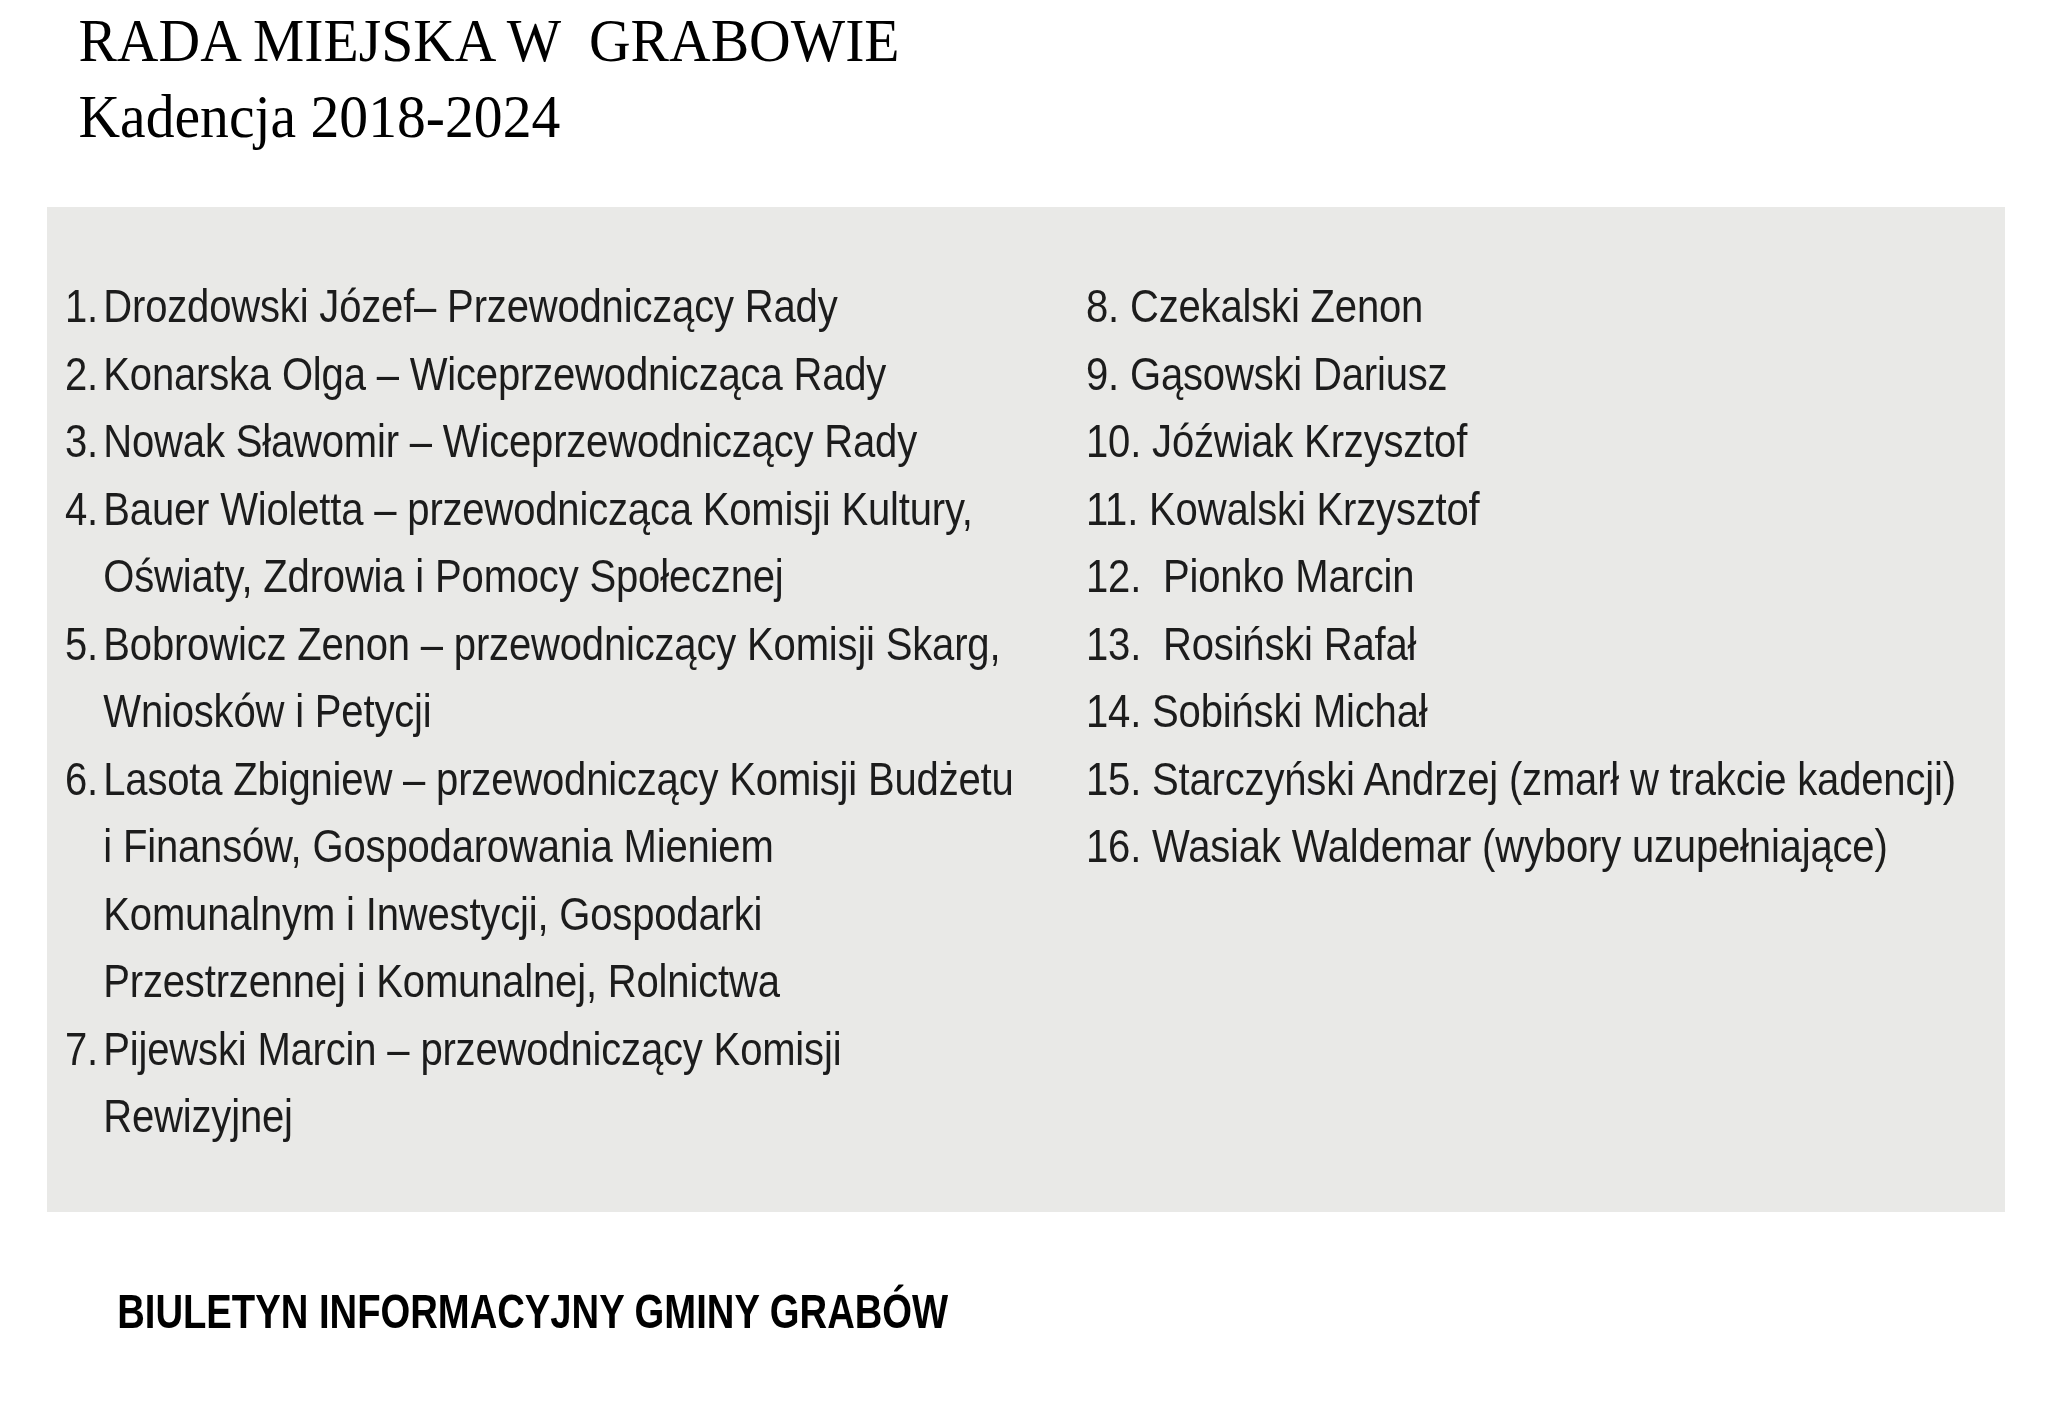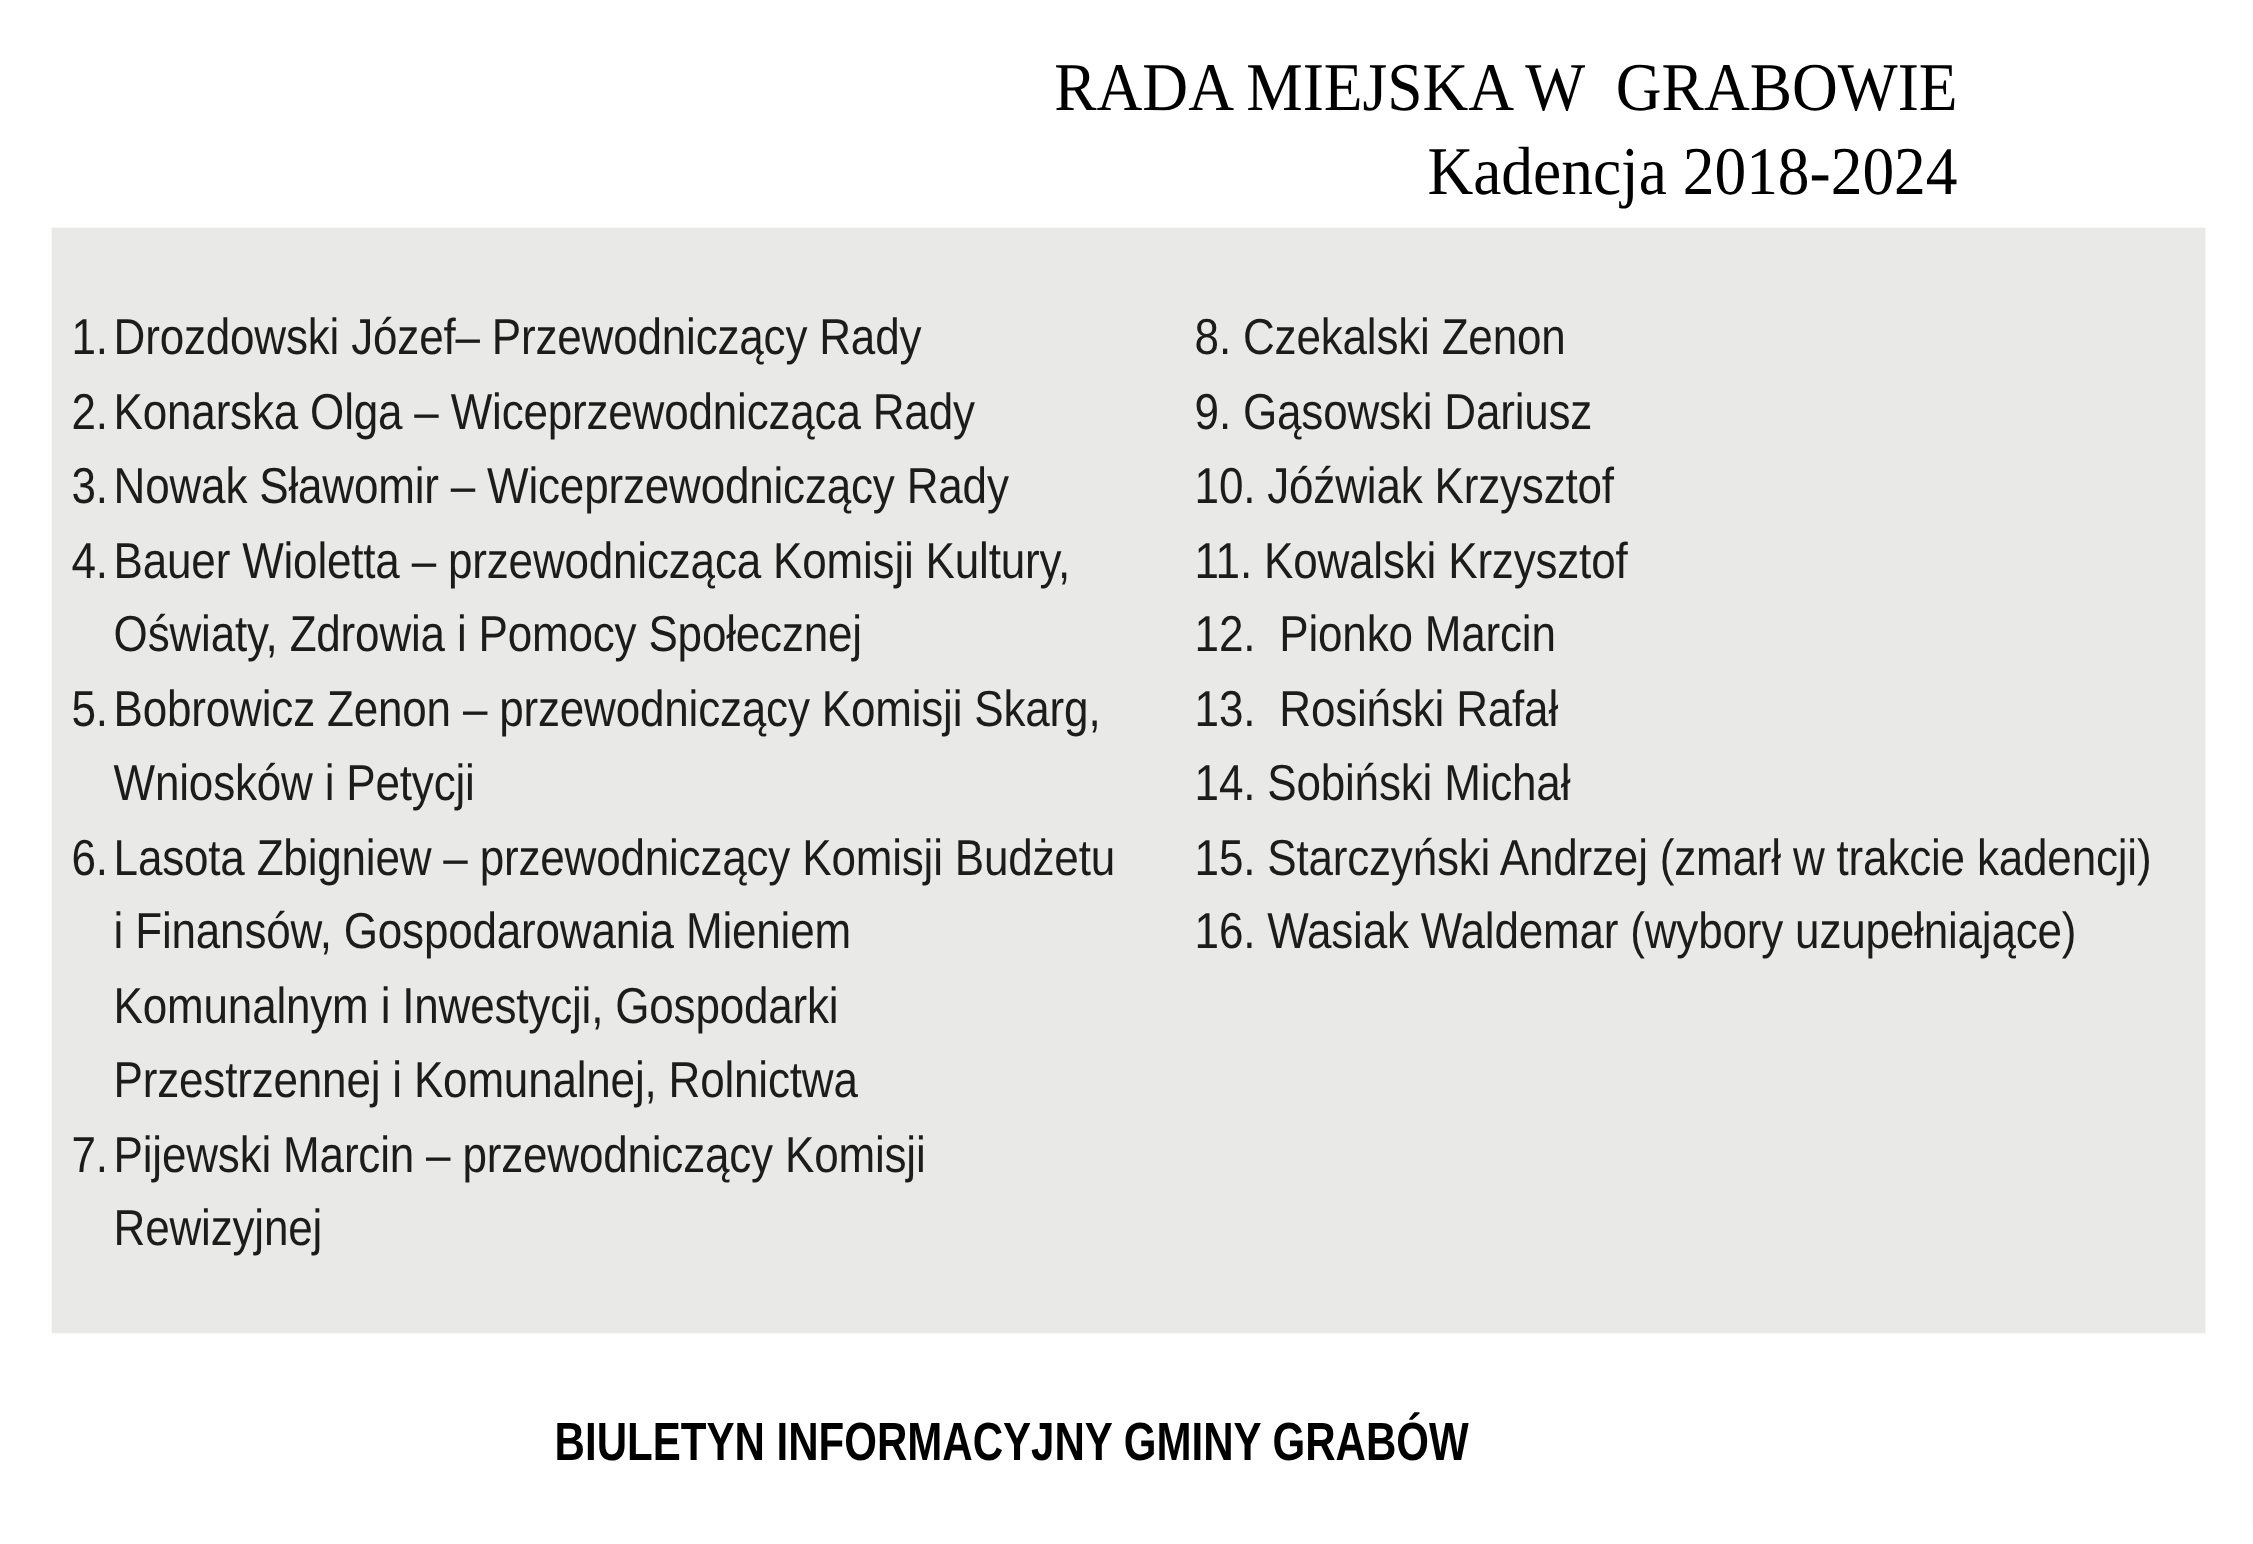--- a/index.html
+++ b/index.html
@@ -6,25 +6,24 @@
   body{
     width:2048px;height:1404px;
     background:#ffffff;
     position:relative;
     overflow:hidden;
     font-family:"Liberation Sans", sans-serif;
     color:#1c1c1c;
   }
   
   .header{
-    position:absolute;left:4px;top:2px;width:1840px;
-    text-align:right;
+    position:absolute;left:14px;top:2px;width:1840px;
+    text-align:left;
     font-family:"Liberation Serif", serif;
     color:#000000;
-    margin-top:40px;
   }
   .title-line{
     font-size:62px;
     line-height:76px;
     font-weight:normal;
     white-space:pre;
     transform:scaleX(0.93);
     transform-origin:50% 50%;
   }
   
@@ -46,21 +45,21 @@
   }
   .col-left{left:18px;width:1180px;}
   .col-right{left:1039px;width:1180px;}
   .item{display:flex;align-items:flex-start;}
   .item .num{flex:0 0 44px;white-space:pre;}
   .item .txt{white-space:pre;}
   .item-line{white-space:pre;}
   
   .footer{
     position:absolute;left:0;top:1283px;width:1840px;
-    text-align:center;
+    text-align:left;
   }
   .footer-text{
     display:inline-block;
     font-weight:bold;
     font-size:49px;
     line-height:56px;
     color:#000000;
     white-space:pre;
     transform:scaleX(0.78);
     transform-origin:50% 50%;

